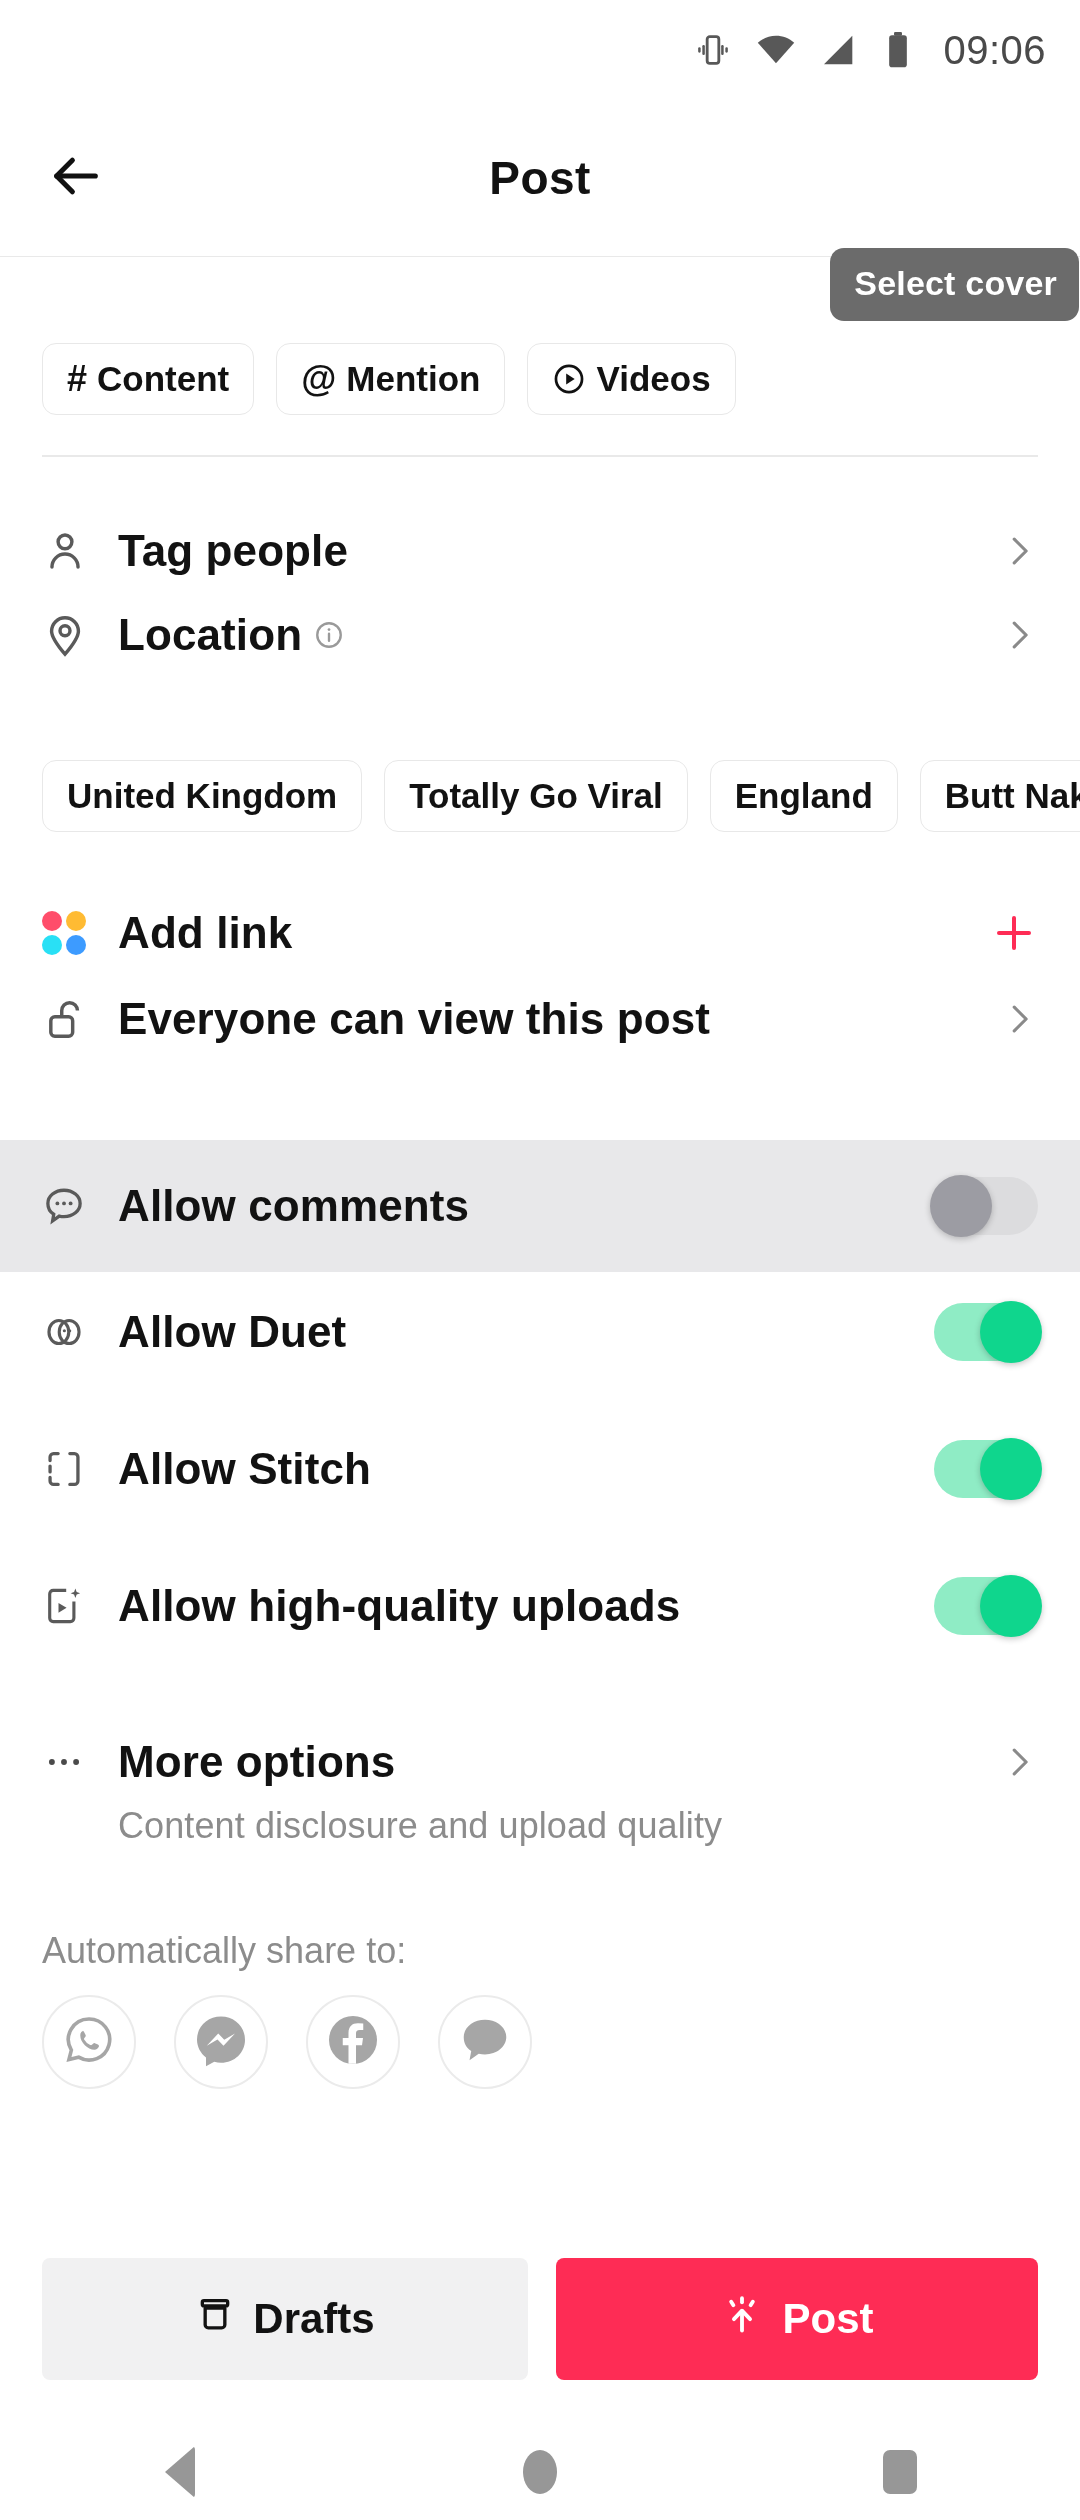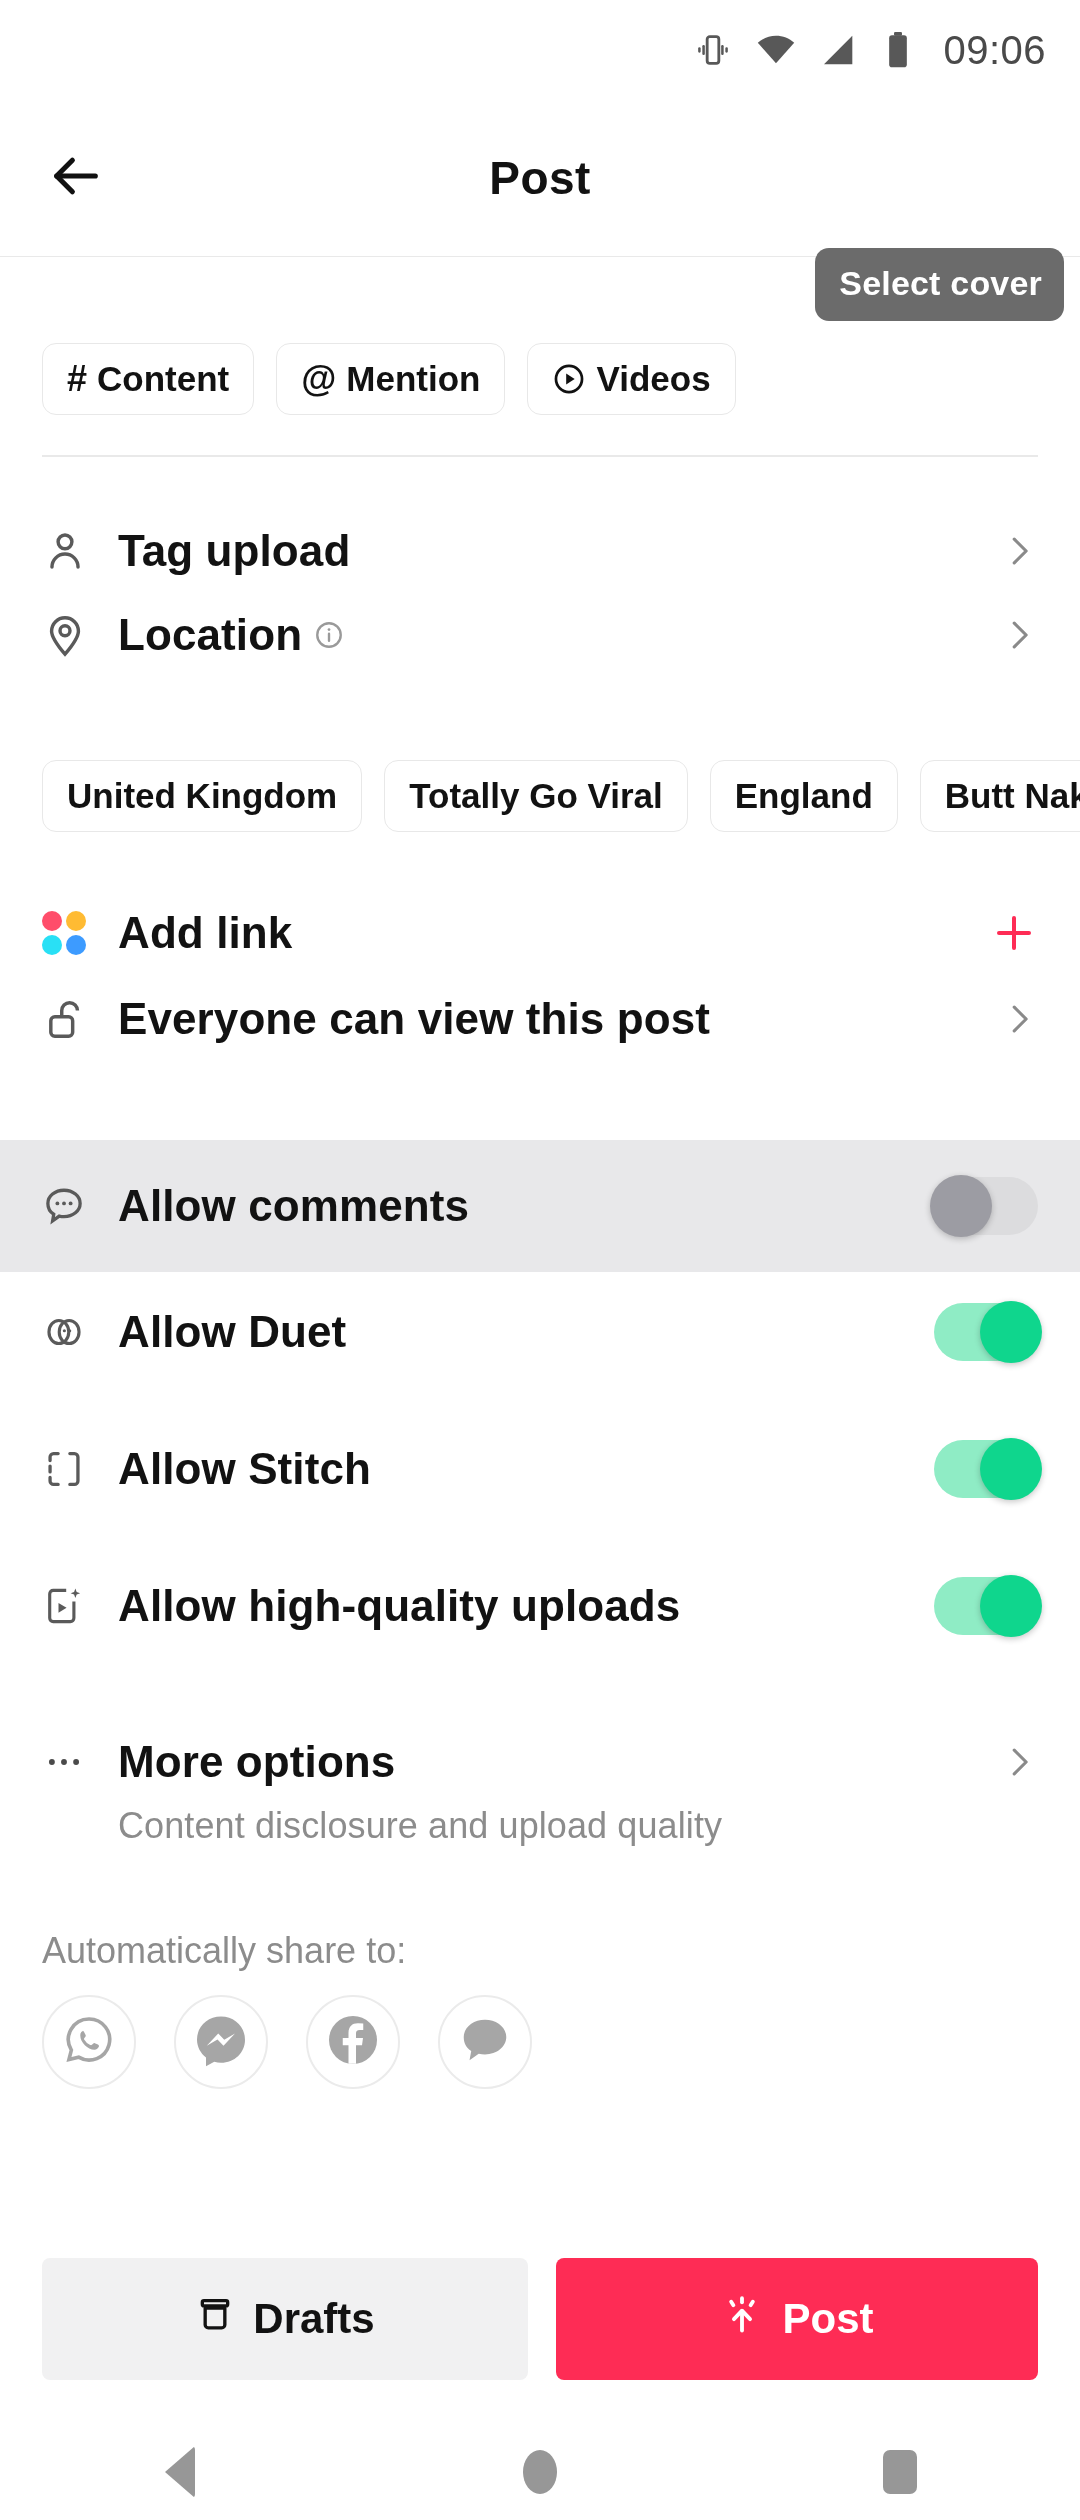--- a/index.html
+++ b/index.html
@@ -62,21 +62,21 @@
   .header-divider {
     position: absolute;
     top: 256px; left: 0;
     width: 1080px; height: 1px;
     background: #e9e9e9;
   }
 
   
   .select-cover {
     position: absolute;
-    top: 248px; right: 16px;
+    top: 248px; right: 1px;
     background: #6b6b6b;
     color: #ffffff;
     font-size: 34px;
     font-weight: bold;
     padding: 16px 22px 18px 24px;
     border-radius: 14px;
     white-space: nowrap;
     letter-spacing: 0.2px;
   }
 
@@ -380,21 +380,21 @@
   </div>
   <div class="inset-divider divider-chips"></div>
 
   <div class="row row-tagpeople">
     <span class="row-icon">
       <svg width="46" height="46" viewBox="0 0 24 24" fill="none" stroke="#5a5a5a" stroke-width="1.8" stroke-linecap="round">
         <circle cx="12" cy="7.2" r="3.6"></circle>
         <path d="M5.2 20.4a6.8 6.8 0 0 1 13.6 0"></path>
       </svg>
     </span>
-    <span class="row-label">Tag upload</span>
+    <span class="row-label">Tag people</span>
     <span class="row-spacer"></span>
     <span class="chevron">
       <svg width="38" height="38" viewBox="0 0 24 24" fill="none" stroke="#8a8a8a" stroke-width="2" stroke-linecap="round" stroke-linejoin="round">
         <polyline points="9,4.5 16.5,12 9,19.5"></polyline>
       </svg>
     </span>
   </div>
 
   <div class="row row-location">
     <span class="row-icon">

